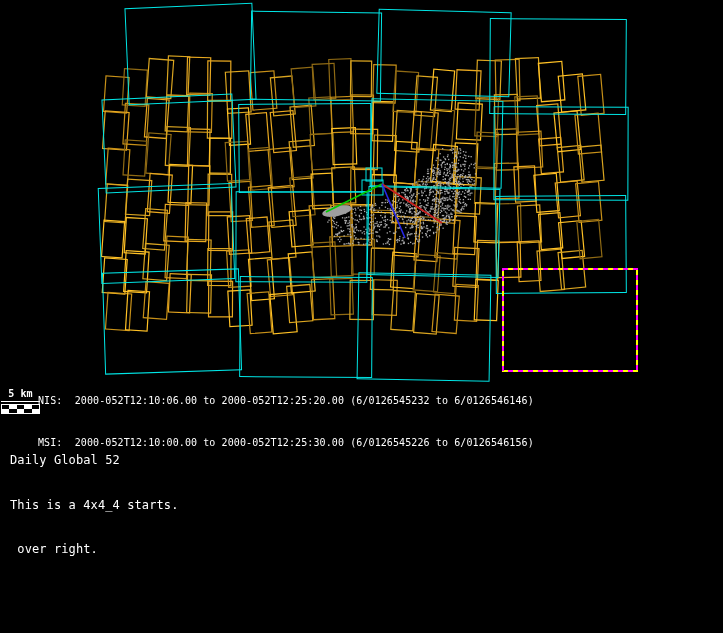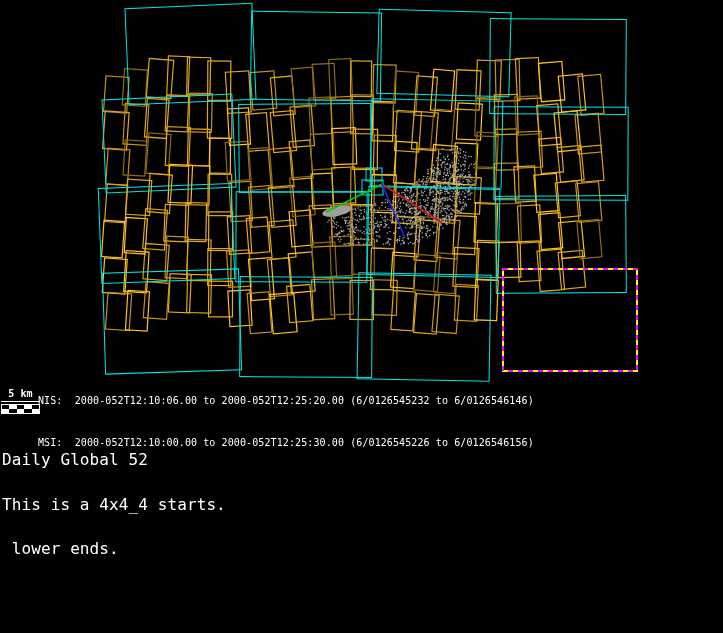--- a/index.html
+++ b/index.html
@@ -17,22 +17,22 @@
   .sb-line{height:1px;background:#fff;margin-top:1px;}
   .sb-checker{
     margin-top:2px;height:8px;border:1px solid #fff;
     display:grid;grid-template-columns:repeat(5,1fr);grid-template-rows:repeat(2,1fr);
   }
   .info{
     position:absolute;left:38px;top:366px;
     font-size:10px;letter-spacing:.1px;line-height:14px;white-space:pre;
   }
   .caption{
-    position:absolute;left:2px;top:424px;
-    font-size:16px;letter-spacing:.1px;line-height:14.7px;white-space:pre;
+    position:absolute;left:10px;top:424px;
+    font-size:12px;letter-spacing:.1px;line-height:14.7px;white-space:pre;
   }
 </style>
 </head>
 <body>
 
 <svg class="graphics" width="723" height="385" xmlns="http://www.w3.org/2000/svg">
   <g fill="none">
       <rect x="104.74145279498771" y="76.650937395864" width="23.178936165757477" height="35.72369729122147" stroke="#c79018" stroke-width="1.2" fill="none" transform="rotate(3.9888269354758616 116.33092087786645 94.51278604147474)"></rect>
       <rect x="103.86613997165114" y="111.55688941897343" width="23.961898593232036" height="37.806219385704026" stroke="#e8a820" stroke-width="1.2" fill="none" transform="rotate(3.9888269354758616 115.84708926826715 130.45999911182543)"></rect>
       <rect x="106.9102941674646" y="148.90383979631105" width="21.728006053715944" height="35.880776865640655" stroke="#c79018" stroke-width="1.2" fill="none" transform="rotate(3.9888269354758616 117.77429719432257 166.84422822913137)"></rect>
@@ -1403,14 +1403,14 @@
 </div>
 
 <div class="info">
   <div>NIS:  2000-052T12:10:06.00 to 2000-052T12:25:20.00 (6/0126545232 to 6/0126546146)</div>
   <div>MSI:  2000-052T12:10:00.00 to 2000-052T12:25:30.00 (6/0126545226 to 6/0126546156)</div>
 </div>
 
 <div class="caption">
   <div>Daily Global 52</div>
   <div>This is a 4x4_4 starts.</div>
-  <div> lower ends.</div>
+  <div> over right.</div>
 </div>
 
 </body></html>

